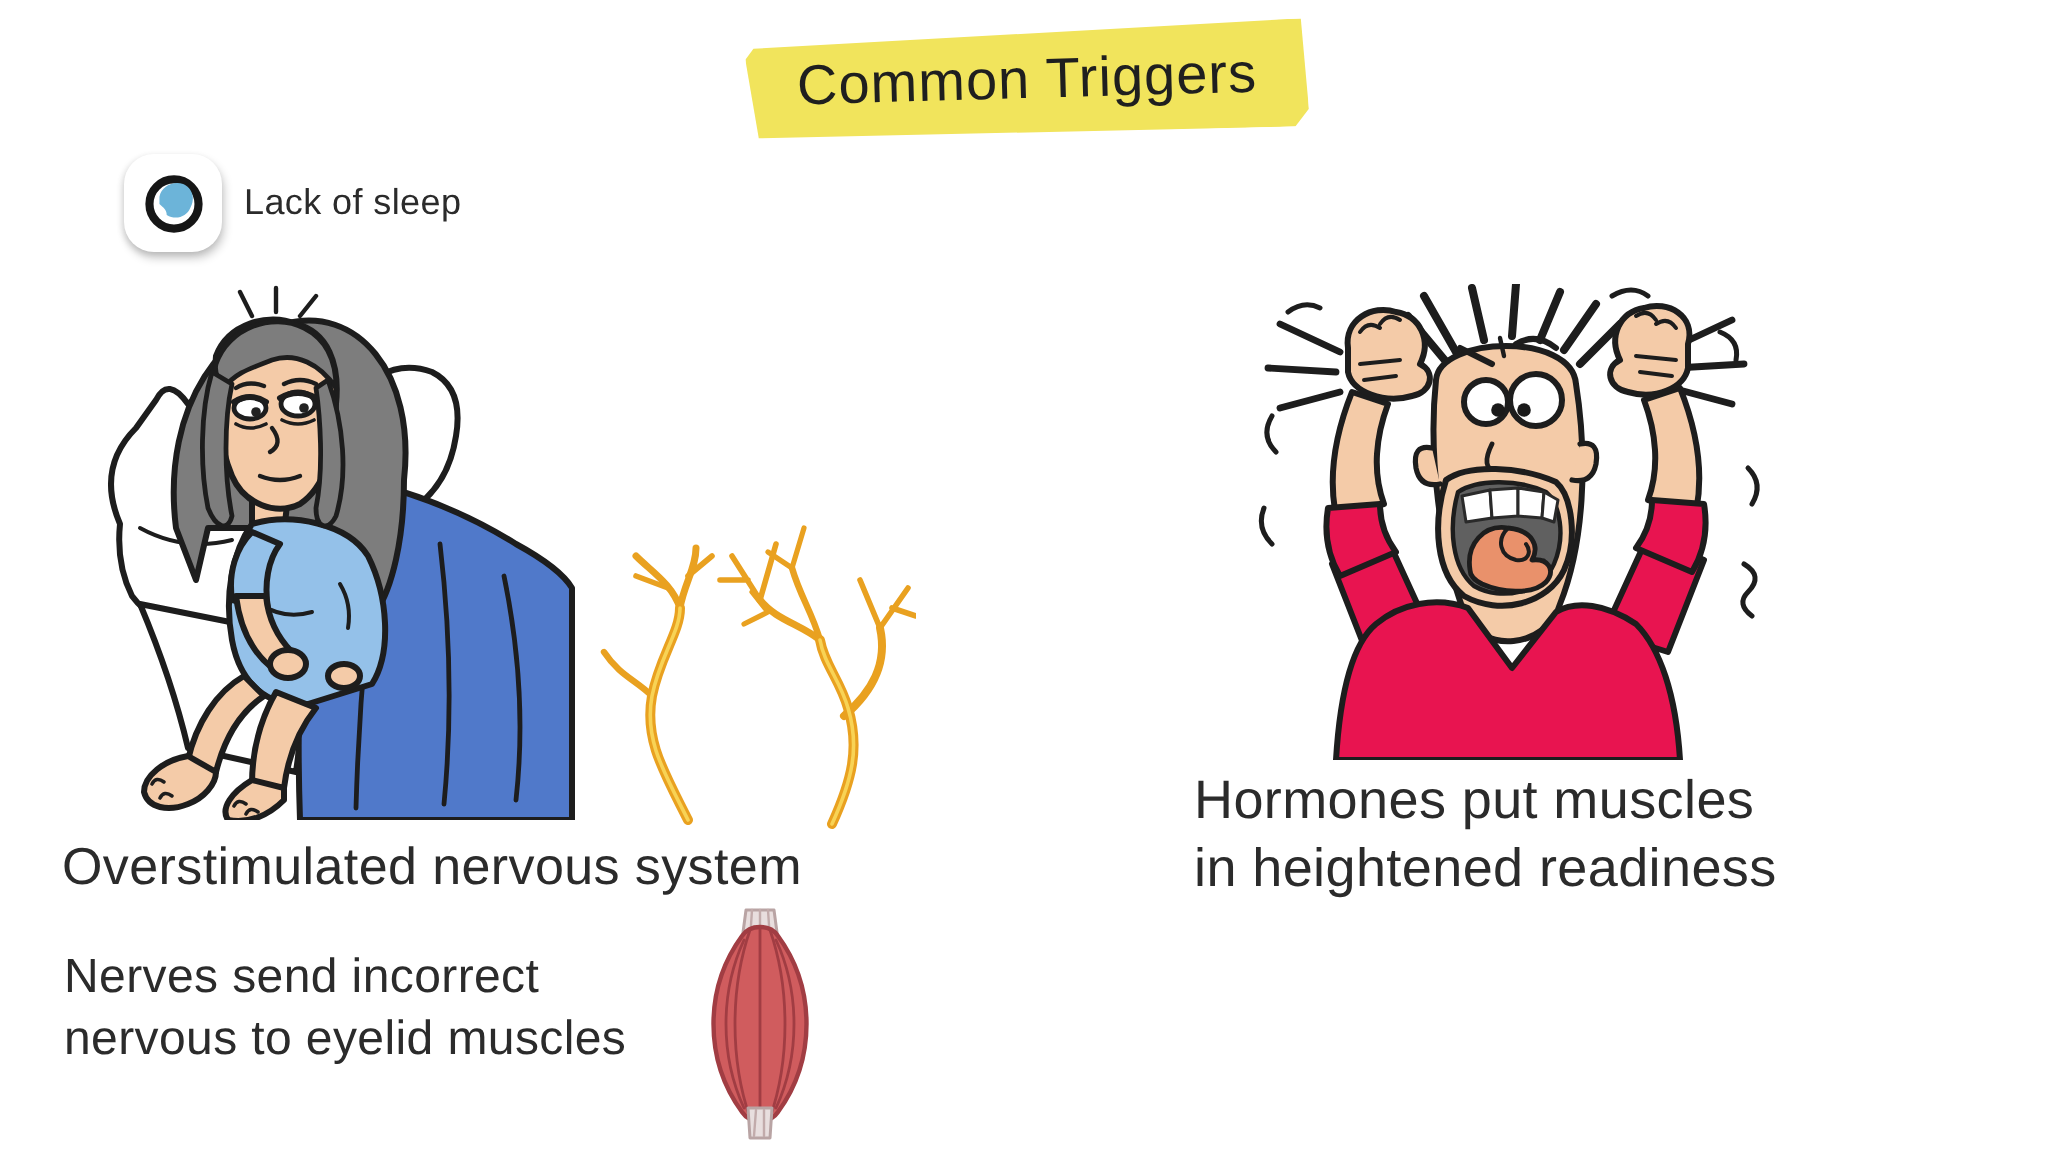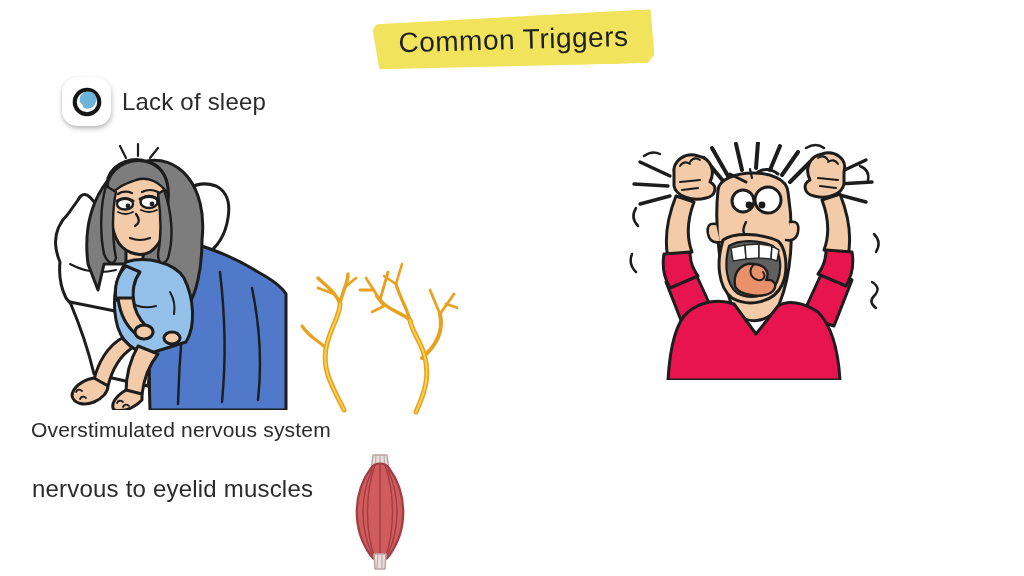--- a/index.html
+++ b/index.html
@@ -18,25 +18,25 @@
   .title-text{font-size:28px;font-weight:500;letter-spacing:.5px;color:#1f1f1f;}
   .bullet{position:absolute;display:flex;align-items:center;gap:11px;}
   .bullet-left{left:62px;top:77px;}
   .bullet-right{left:602px;top:84px;}
   .eye-badge{
     width:49px;height:49px;background:#fff;border-radius:15px;
     display:flex;align-items:center;justify-content:center;
     box-shadow:1px 3px 5px rgba(0,0,0,.22), -1px 1px 3px rgba(0,0,0,.10);
   }
   .bullet-right .eye-badge{width:46px;height:46px;}
-  .bullet-label{font-size:24px;letter-spacing:.2px;white-space:nowrap;}
+  .bullet-label{font-size:18px;letter-spacing:.2px;white-space:nowrap;}
   .illus{position:absolute;}
   .illus svg{display:block;width:100%;height:100%;}
   .caption{position:absolute;letter-spacing:.2px;}
-  .caption-primary-left{left:31px;top:418px;font-size:21px;}
+  .caption-primary-left{left:31px;top:418px;font-size:26px;}
   .caption-secondary-left{left:32px;top:473px;font-size:24px;line-height:31px;}
   .caption-right{left:597px;top:383px;font-size:27px;line-height:34px;}
 </style>
 </head>
 <body>
 
 <div class="canvas">
 
   <div class="title-badge">
     <span class="title-text">Common Triggers</span>
@@ -200,17 +200,22 @@
         <path d="M52,24 Q56,18 62,22 M62,20 Q66,14 72,18 M52,40 L72,38 M54,48 L70,46" fill="none" stroke-width="2"></path>
         <path d="M216,30 C220,16 206,8 194,12 C182,14 176,26 182,38 C174,42 176,52 186,54 C200,58 214,52 216,42 Z" fill="var(--skin)"></path>
         <path d="M210,22 Q206,16 200,20 M200,18 Q196,12 190,16 M210,38 L190,36 M208,46 L192,44" fill="none" stroke-width="2"></path>
       </g>
     </svg>
   </div>
 
   <div class="caption caption-primary-left">Overstimulated nervous system</div>
 
   <div class="caption caption-secondary-left">
+    <div>Nerves send incorrect</div>
     <div>nervous to eyelid muscles</div>
   </div>
 
+  <div class="caption caption-right">
+    <div>Hormones put muscles</div>
+    <div>in heightened readiness</div>
+  </div>
 
 </div>
 
 </body></html>

